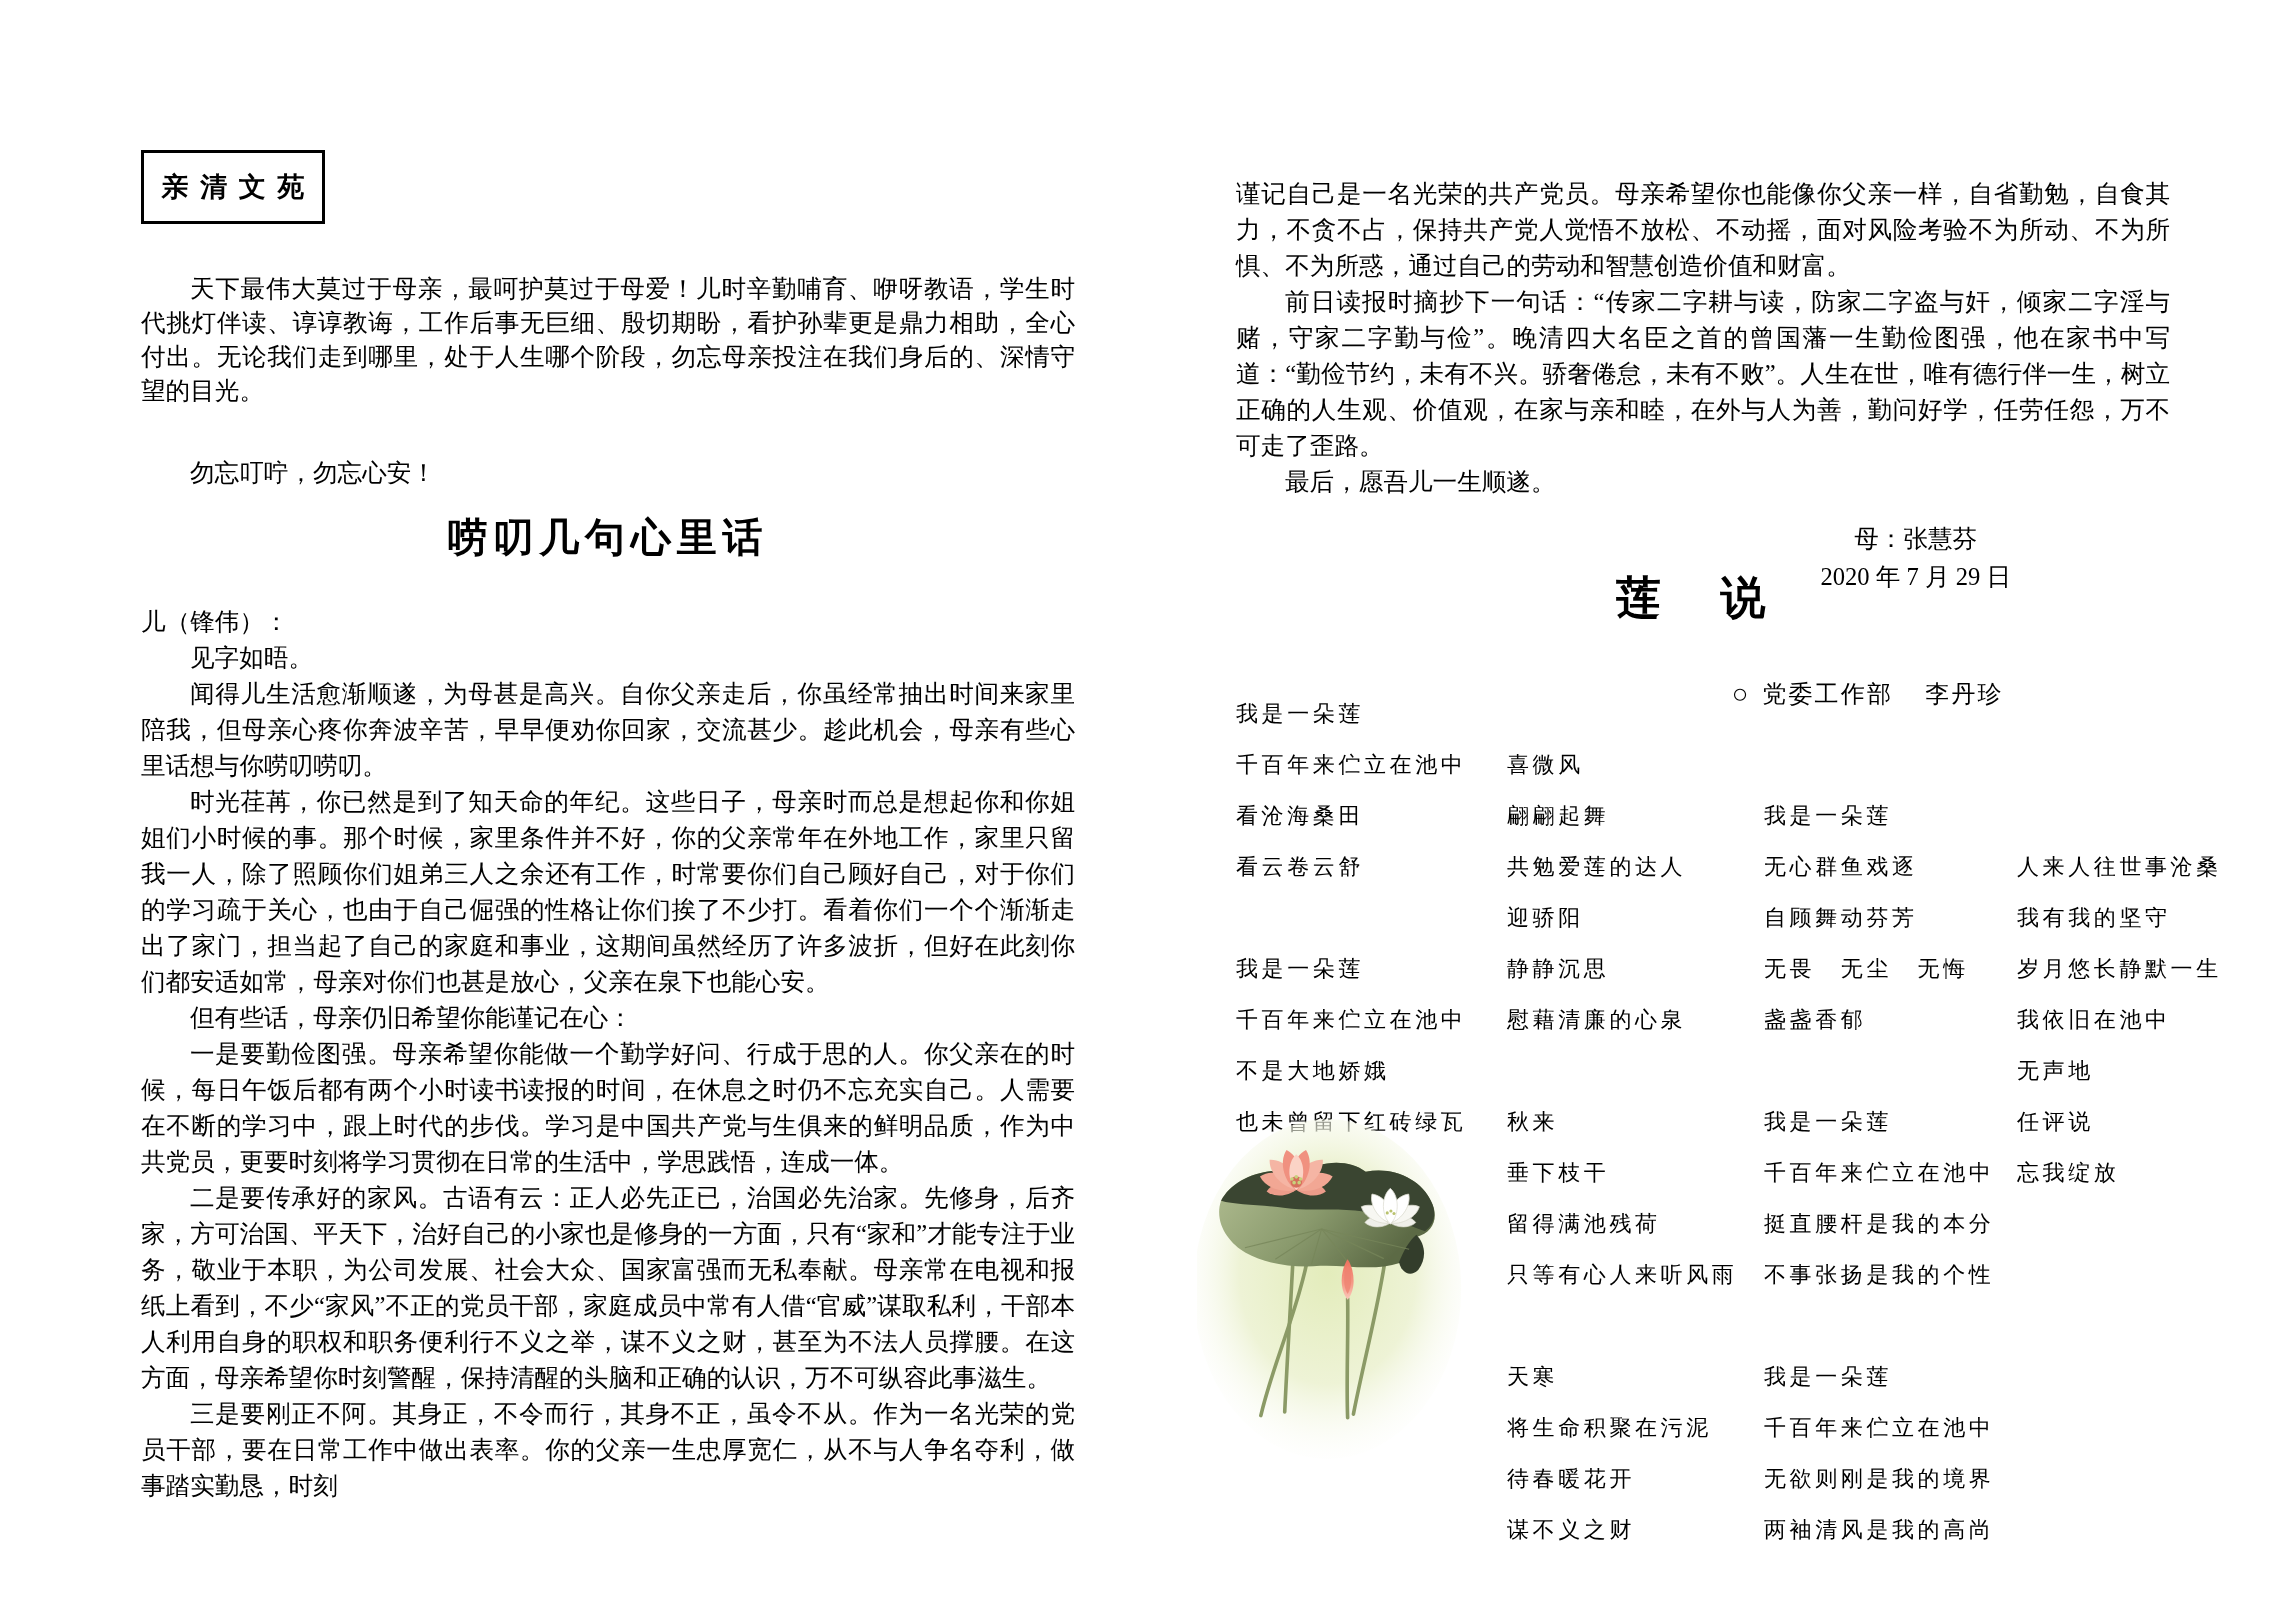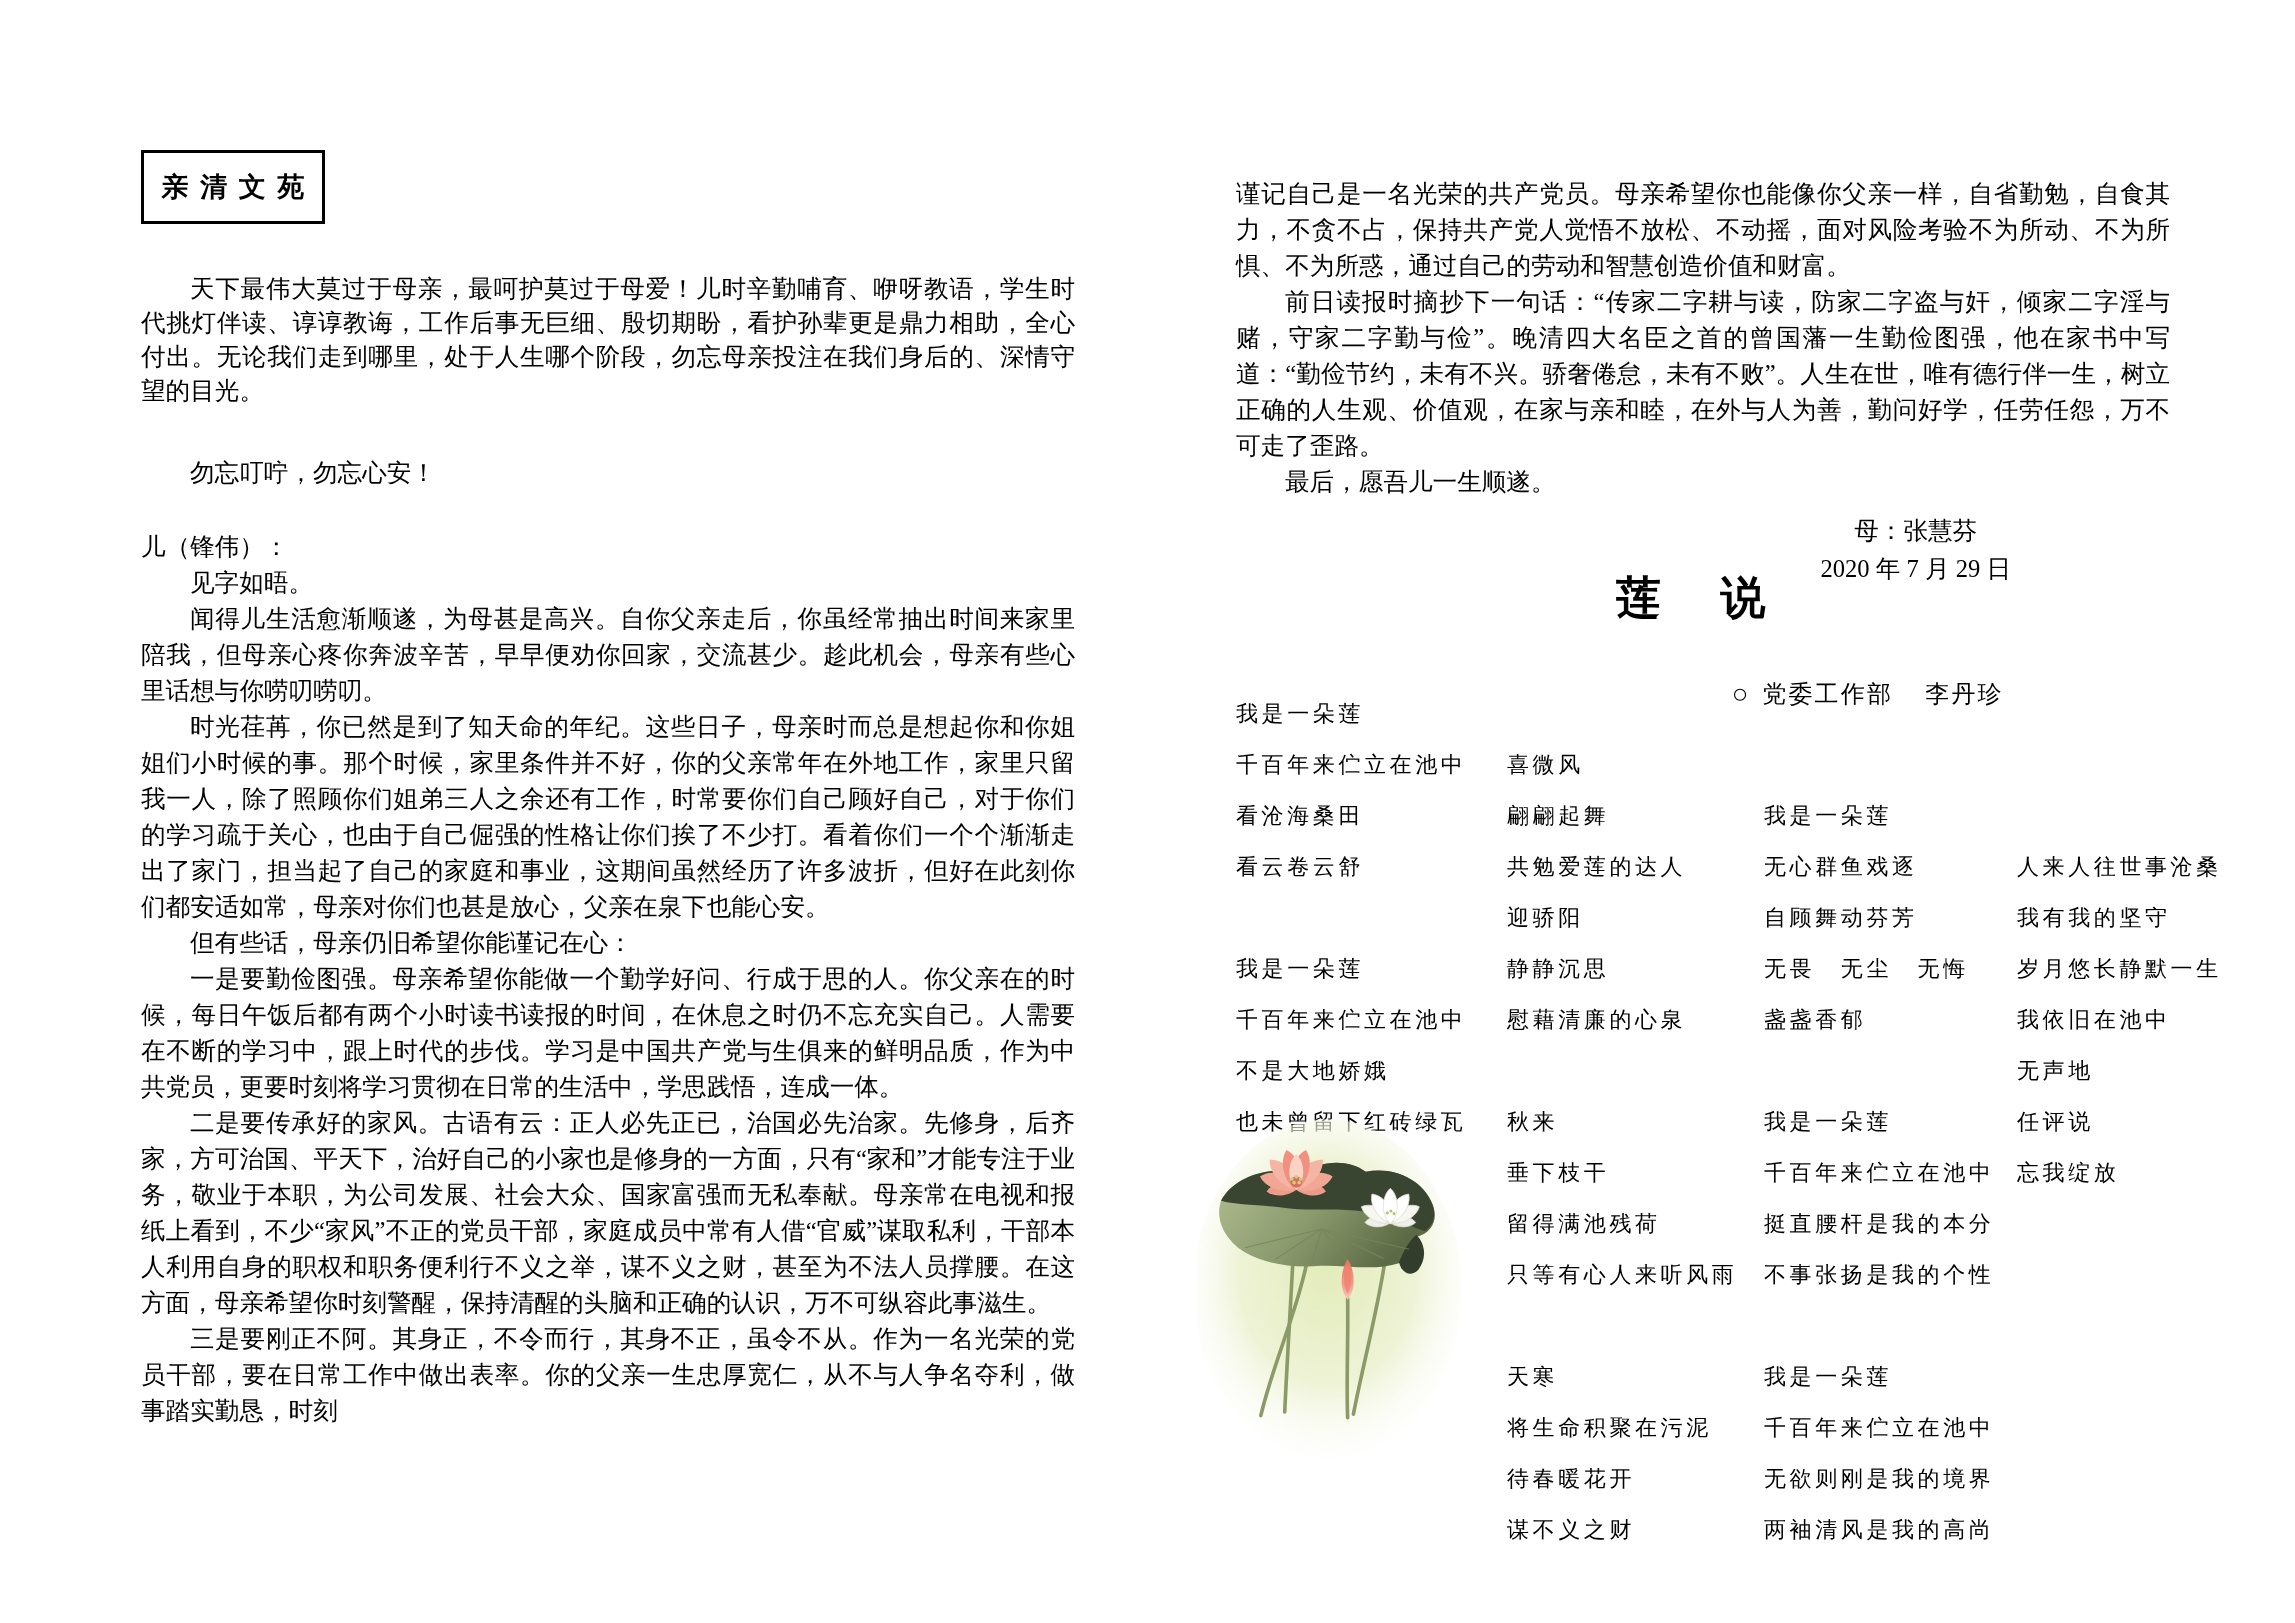--- a/index.html
+++ b/index.html
@@ -22,21 +22,21 @@
   .letter-title {
     margin:20px 0 0 0; text-align:center;
     font-family:"DejaVu Sans","Liberation Sans",sans-serif;
     font-size:40px; font-weight:900; letter-spacing:5.8px;
   }
   p.body { font-size:24.6px; line-height:36px; }
   p.salut { margin-top:39px; }
   
   .right-col { position:absolute; left:1236px; top:176px; width:934px; }
   .signature {
-    width:max-content; margin:12px 159px 0 auto; text-align:center;
+    width:max-content; margin:20px 159px 0 auto; text-align:center;
     font-size:24.6px; line-height:38px;
   }
   
   .poem-title {
     position:absolute; left:1616px; top:568px;
     font-family:"DejaVu Serif","Liberation Serif",serif;
     font-size:45px; font-weight:bold; letter-spacing:7.2px; white-space:pre;
   }
   .poem-byline {
     position:absolute; left:1699px; top:651px;
@@ -58,20 +58,21 @@
 
 <div class="page">
 
   <div class="left-col">
     <div class="brand-box">
       <span>亲清文苑</span>
     </div>
     <p class="intro ind">天下最伟大莫过于母亲，最呵护莫过于母爱！儿时辛勤哺育、咿呀教语，学生时代挑灯伴读、谆谆教诲，工作后事无巨细、殷切期盼，看护孙辈更是鼎力相助，全心付出。无论我们走到哪里，处于人生哪个阶段，勿忘母亲投注在我们身后的、深情守望的目光。</p>
     <p class="intro ind">勿忘叮咛，勿忘心安！</p>
 
+    <h1 class="letter-title">唠叨几句心里话</h1>
 
     <p class="body salut">儿（锋伟）：</p>
     <p class="body ind">见字如晤。</p>
     <p class="body ind">闻得儿生活愈渐顺遂，为母甚是高兴。自你父亲走后，你虽经常抽出时间来家里陪我，但母亲心疼你奔波辛苦，早早便劝你回家，交流甚少。趁此机会，母亲有些心里话想与你唠叨唠叨。</p>
     <p class="body ind">时光荏苒，你已然是到了知天命的年纪。这些日子，母亲时而总是想起你和你姐姐们小时候的事。那个时候，家里条件并不好，你的父亲常年在外地工作，家里只留我一人，除了照顾你们姐弟三人之余还有工作，时常要你们自己顾好自己，对于你们的学习疏于关心，也由于自己倔强的性格让你们挨了不少打。看着你们一个个渐渐走出了家门，担当起了自己的家庭和事业，这期间虽然经历了许多波折，但好在此刻你们都安适如常，母亲对你们也甚是放心，父亲在泉下也能心安。</p>
     <p class="body ind">但有些话，母亲仍旧希望你能谨记在心：</p>
     <p class="body ind">一是要勤俭图强。母亲希望你能做一个勤学好问、行成于思的人。你父亲在的时候，每日午饭后都有两个小时读书读报的时间，在休息之时仍不忘充实自己。人需要在不断的学习中，跟上时代的步伐。学习是中国共产党与生俱来的鲜明品质，作为中共党员，更要时刻将学习贯彻在日常的生活中，学思践悟，连成一体。</p>
     <p class="body ind">二是要传承好的家风。古语有云：正人必先正已，治国必先治家。先修身，后齐家，方可治国、平天下，治好自己的小家也是修身的一方面，只有“家和”才能专注于业务，敬业于本职，为公司发展、社会大众、国家富强而无私奉献。母亲常在电视和报纸上看到，不少“家风”不正的党员干部，家庭成员中常有人借“官威”谋取私利，干部本人利用自身的职权和职务便利行不义之举，谋不义之财，甚至为不法人员撑腰。在这方面，母亲希望你时刻警醒，保持清醒的头脑和正确的认识，万不可纵容此事滋生。</p>
     <p class="body ind">三是要刚正不阿。其身正，不令而行，其身不正，虽令不从。作为一名光荣的党员干部，要在日常工作中做出表率。你的父亲一生忠厚宽仁，从不与人争名夺利，做事踏实勤恳，时刻</p>
   </div>

